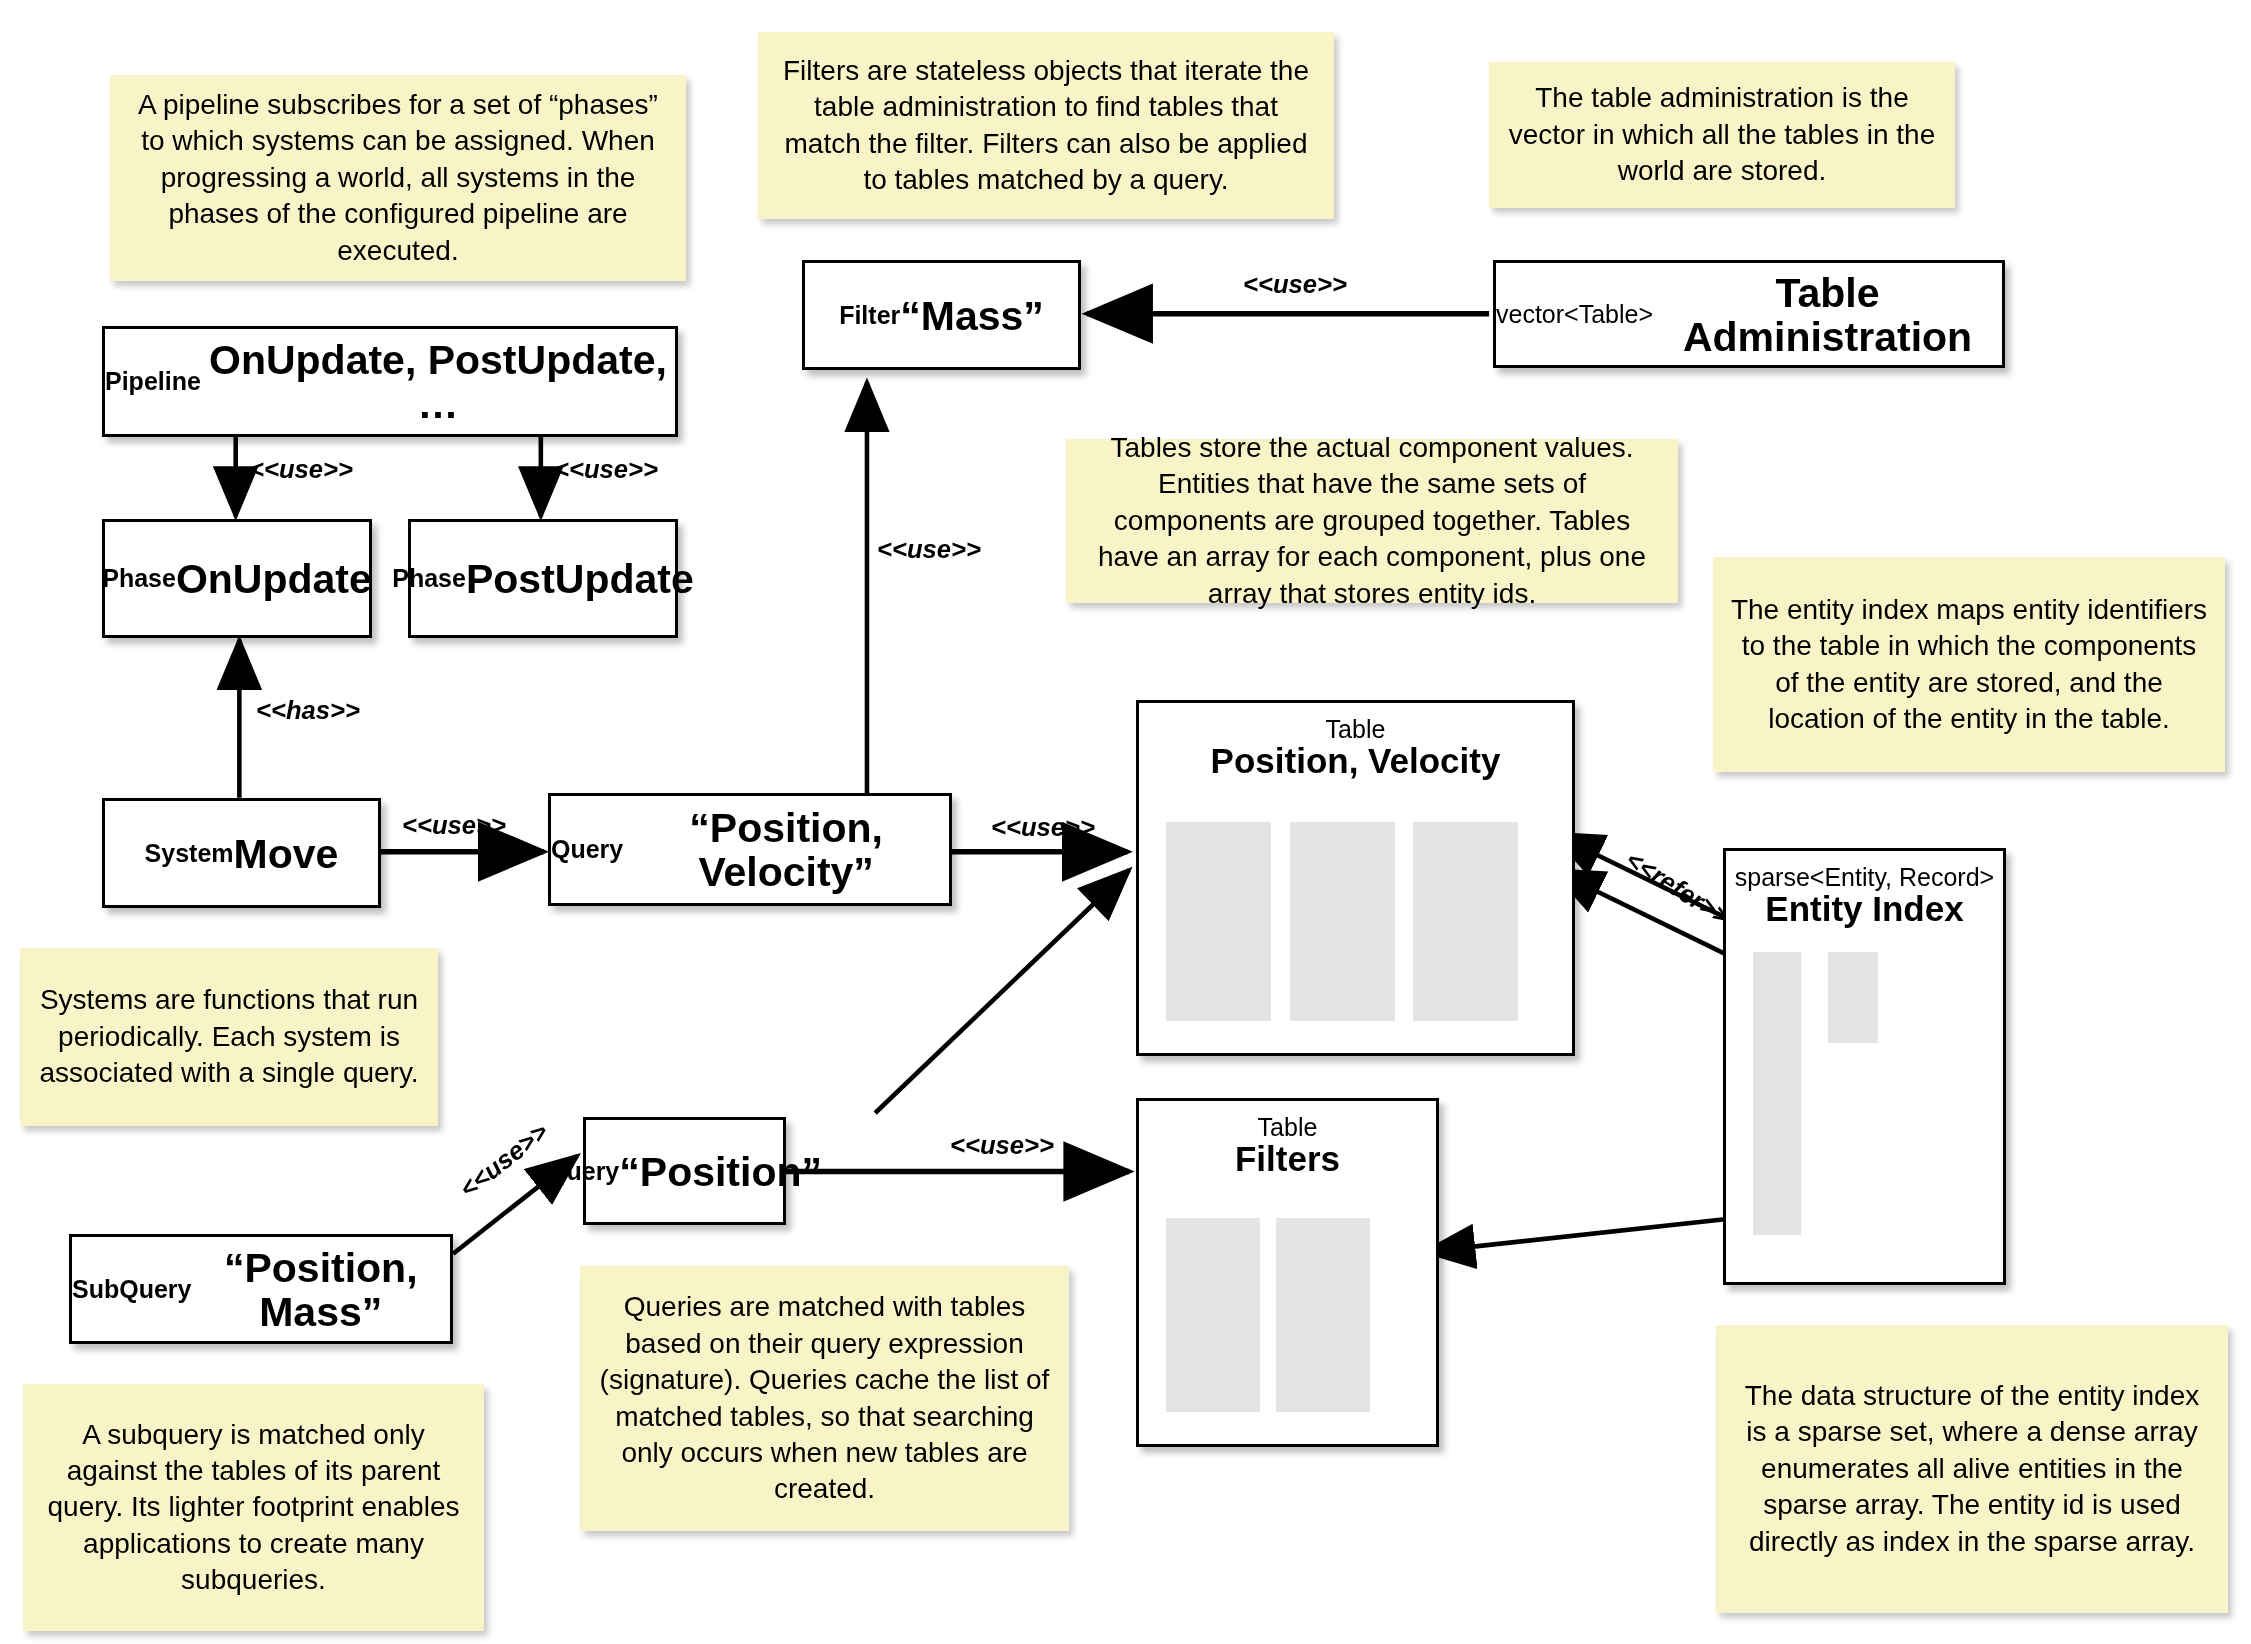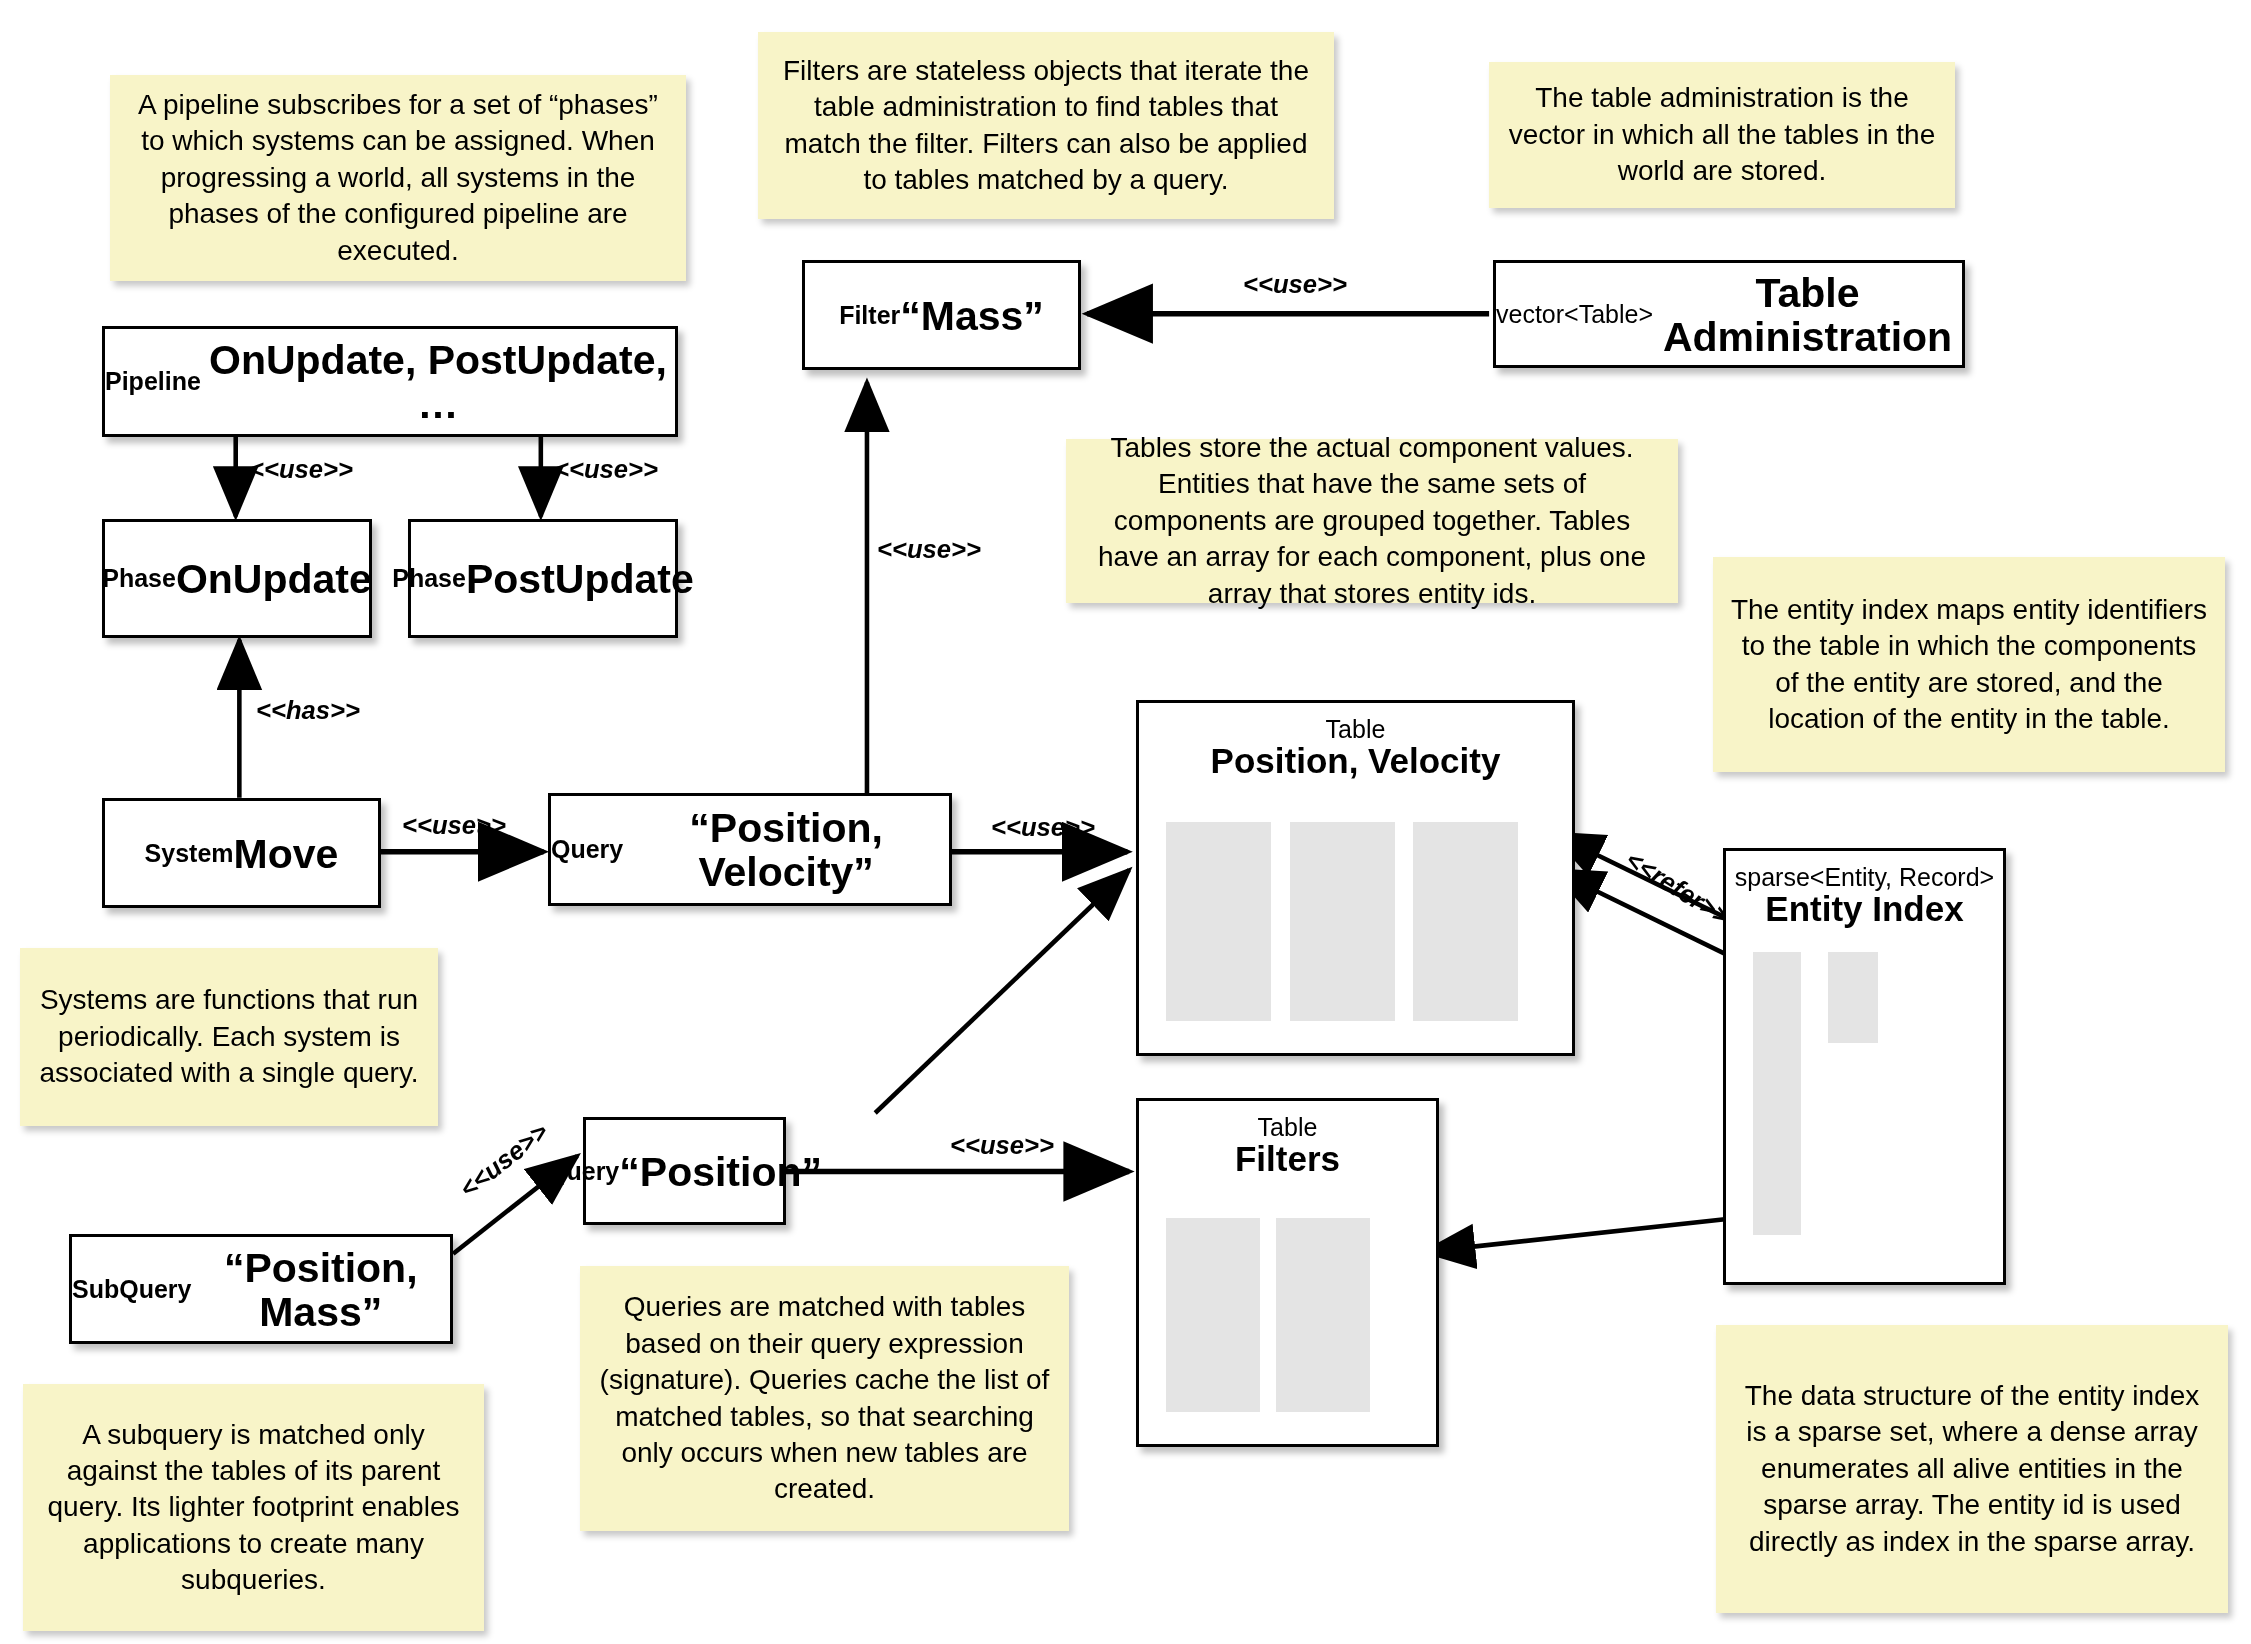--- a/index.html
+++ b/index.html
@@ -162,21 +162,21 @@
   <div class="box" style="left:69px;top:1234px;width:384px;height:110px;">
     <span class="stereo">SubQuery</span>
     <span class="name">“Position, Mass”</span>
   </div>
 
   <div class="box" style="left:802px;top:260px;width:279px;height:110px;">
     <span class="stereo">Filter</span>
     <span class="name">“Mass”</span>
   </div>
 
-  <div class="box plain" style="left:1493px;top:260px;width:472px;height:108px;">
+  <div class="box plain" style="left:1493px;top:260px;width:512px;height:108px;">
     <span class="stereo">vector&lt;Table&gt;</span>
     <span class="name">Table Administration</span>
   </div>
 
   <div class="tablebox" style="left:1136px;top:700px;width:439px;height:356px;">
     <div class="ttitle">
       <span class="stereo">Table</span>
       <span class="name">Position, Velocity</span>
     </div>
     <div class="col" style="left:27.4px;top:119px;width:105px;height:199px;"></div>

